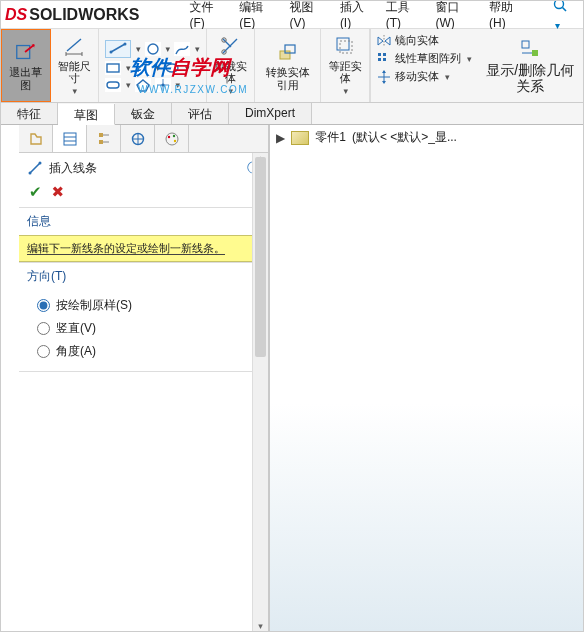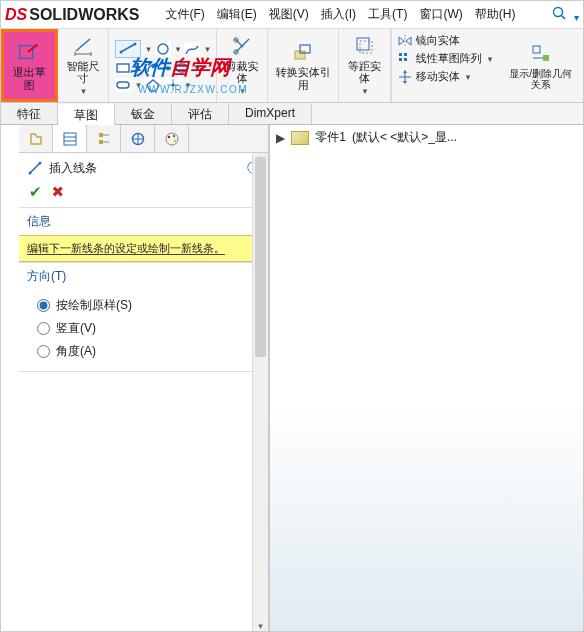--- a/index.html
+++ b/index.html
@@ -1,17 +1,17 @@
 <!DOCTYPE html>
 <html><head>
 <meta charset="utf-8">
 <style>
   * { box-sizing: border-box; margin: 0; padding: 0; font-family: "Microsoft YaHei", Arial, sans-serif; }
   body { width: 584px; height: 632px; overflow: hidden; background: #fff; font-size: 12px; color: #222; border:1px solid #ccc;}
-  .titlebar { display: flex; align-items: center; height: 28px; background: #fff; border-bottom: 1px solid #ddd; padding: 0 4px; }
+  .titlebar { display: flex; align-items: center; height: 28px; background: #fff; border-bottom: 1px solid #ddd; padding: 0 4px; gap: 24px; }
   .logo { display: flex; align-items: center; gap: 2px; margin-right: 6px;}
   .logo-ds { color:#d9001b; font-style:italic; font-weight:bold; font-size:16px;}
   .brand { font-weight: bold; font-size: 16px; letter-spacing: 0px; }
   .menus { display: flex; gap: 12px; margin-left: 20px; font-size: 12px; }
   .menus span { cursor: default; }
   .search { margin-left: auto; color: #0079c1; font-size: 14px;}
   .ribbon { display: flex; background: #f5f5f5; border-bottom: 1px solid #ccc; height: 74px; align-items:stretch;}
   .rgrp { display:flex; flex-direction:column; align-items:center; justify-content:center; padding:2px 6px; border-right:1px solid #ddd; font-size:11px; text-align:center; gap:2px;}
   .rgrp.small { padding:2px 4px;}
   .ricon { width:24px; height:24px; display:flex; align-items:center; justify-content:center; border:1px solid #bfe4ff; background:#eef7ff; font-size:14px; color:#2a6fb5;}
@@ -77,21 +77,21 @@
   <div class="search">
     <svg width="16" height="16" viewBox="0 0 16 16">
         <circle cx="7" cy="7" r="4.5" fill="none" stroke="#0079c1" stroke-width="1.4"></circle>
         <line x1="10.5" y1="10.5" x2="14" y2="14" stroke="#0079c1" stroke-width="1.6"></line>
       </svg>
     <span style="font-size:10px;color:#0079c1;margin-left:3px;">▾</span>
   </div>
 </div>
 
 <div class="ribbon" style="position:relative;">
-  <div class="rgrp" style="background:#ec4899;border:3px solid #f97316;">
+  <div class="rgrp" style="background:#a3a3a3;border:1px solid #f97316;">
     <div class="ricon" style="border:none;background:transparent;">
       <svg width="26" height="22" viewBox="0 0 26 22">
           <rect x="3" y="4" width="14" height="14" fill="none" stroke="#2a6fb5" stroke-width="1.4"></rect>
           <path d="M12 11 L22 3" stroke="#d9001b" stroke-width="2"></path>
           <polygon points="22,3 19,3 22,6" fill="#d9001b"></polygon>
         </svg>
     </div>
     <div class="rlbl">退出草图</div>
   </div>
   <div class="rgrp">
@@ -213,21 +213,21 @@
       </div>
   </div>
   <div class="rgrp" style="border-right:none;">
     <div class="ricon plain">
         <svg width="22" height="22">
           <rect x="3" y="3" width="7" height="7" fill="none" stroke="#2a6fb5"></rect>
           <line x1="3" y1="15" x2="19" y2="15" stroke="#2a6fb5"></line>
           <rect x="13" y="12" width="6" height="6" fill="#7ac142"></rect>
         </svg>
       </div>
-    <div class="rlbl" style="font-size:10px;">显示/删除几何关系</div>
+    <div class="rlbl" style="font-size:14px;">显示/删除几何关系</div>
   </div>
 </div>
 
 <div class="wm"><span class="blue">软件</span><span class="red">自学网</span></div>
 <div class="wm2">WWW.RJZXW.COM</div>
 
 <div class="tabbar">
   <div class="tab">特征</div>
   <div class="tab active">草图</div>
   <div class="tab">钣金</div>

